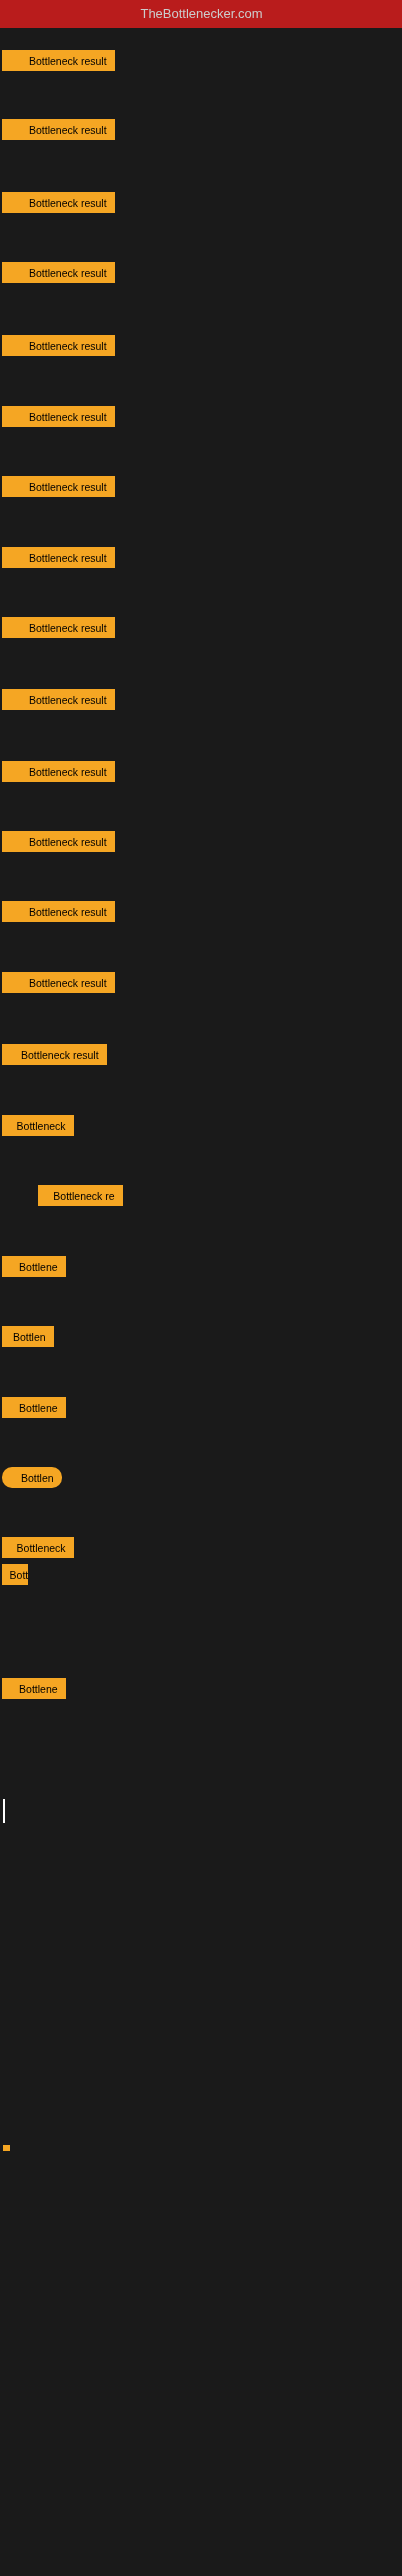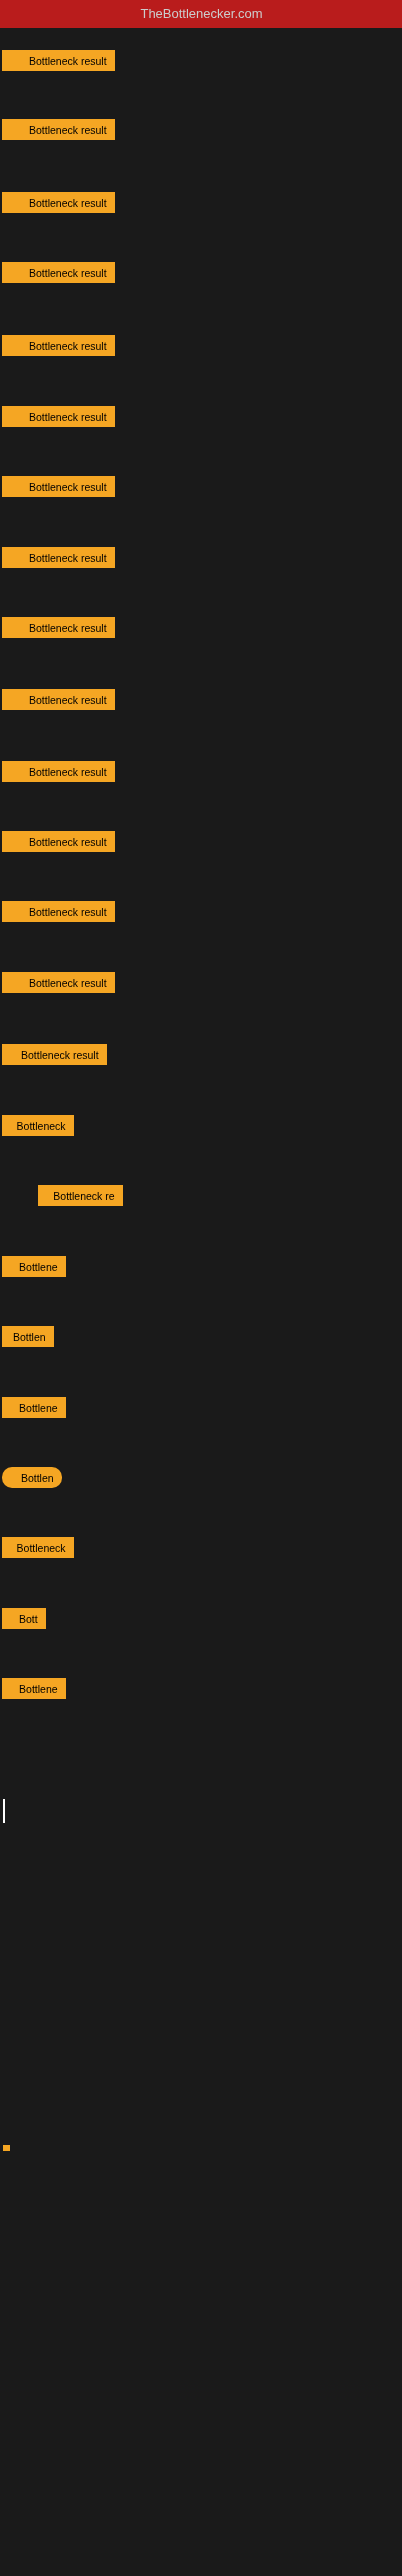--- a/index.html
+++ b/index.html
@@ -73,18 +73,18 @@
     <div class="bottleneck-item" style="position: absolute; top: 873px; left: 1.6px; width: 113px;">Bottleneck result</div>
     <div class="bottleneck-item" style="position: absolute; top: 944px; left: 1.6px; width: 113px;">Bottleneck result</div>
     <div class="bottleneck-item" style="position: absolute; top: 1016px; left: 1.6px; width: 105px;">Bottleneck result</div>
     <div class="bottleneck-item" style="position: absolute; top: 1087px; left: 1.6px; width: 72px;">Bottleneck</div>
     <div class="bottleneck-item" style="position: absolute; top: 1157px; left: 1.6px; width: 85px; margin-left: 36px;">Bottleneck re</div>
     <div class="bottleneck-item" style="position: absolute; top: 1228px; left: 1.6px; width: 64px;">Bottlene</div>
     <div class="bottleneck-item" style="position: absolute; top: 1298px; left: 1.6px; width: 52px;">Bottlen</div>
     <div class="bottleneck-item" style="position: absolute; top: 1369px; left: 1.6px; width: 64px;">Bottlene</div>
     <div class="bottleneck-item" style="position: absolute; top: 1439px; left: 1.6px; width: 60px; border-radius: 10px;">Bottlen</div>
     <div class="bottleneck-item" style="position: absolute; top: 1509px; left: 1.6px; width: 72px;">Bottleneck</div>
-    <div class="bottleneck-item" style="position: absolute; top: 1580px; left: 1.6px; width: 44px;">Bott</div>
+    <div class="bottleneck-item" style="position: absolute; top: 1536px; left: 1.6px; width: 26px;">Bott</div>
     <div class="bottleneck-item" style="position: absolute; top: 1650px; left: 1.6px; width: 64px;">Bottlene</div>
     <div class="cursor-line" style="position: absolute; top: 1771px; left: 1.6px;"></div>
     <div class="small-marker" style="position: absolute; top: 2117px; left: 1.6px;"></div>
   </div>
 
 
 </body></html>

